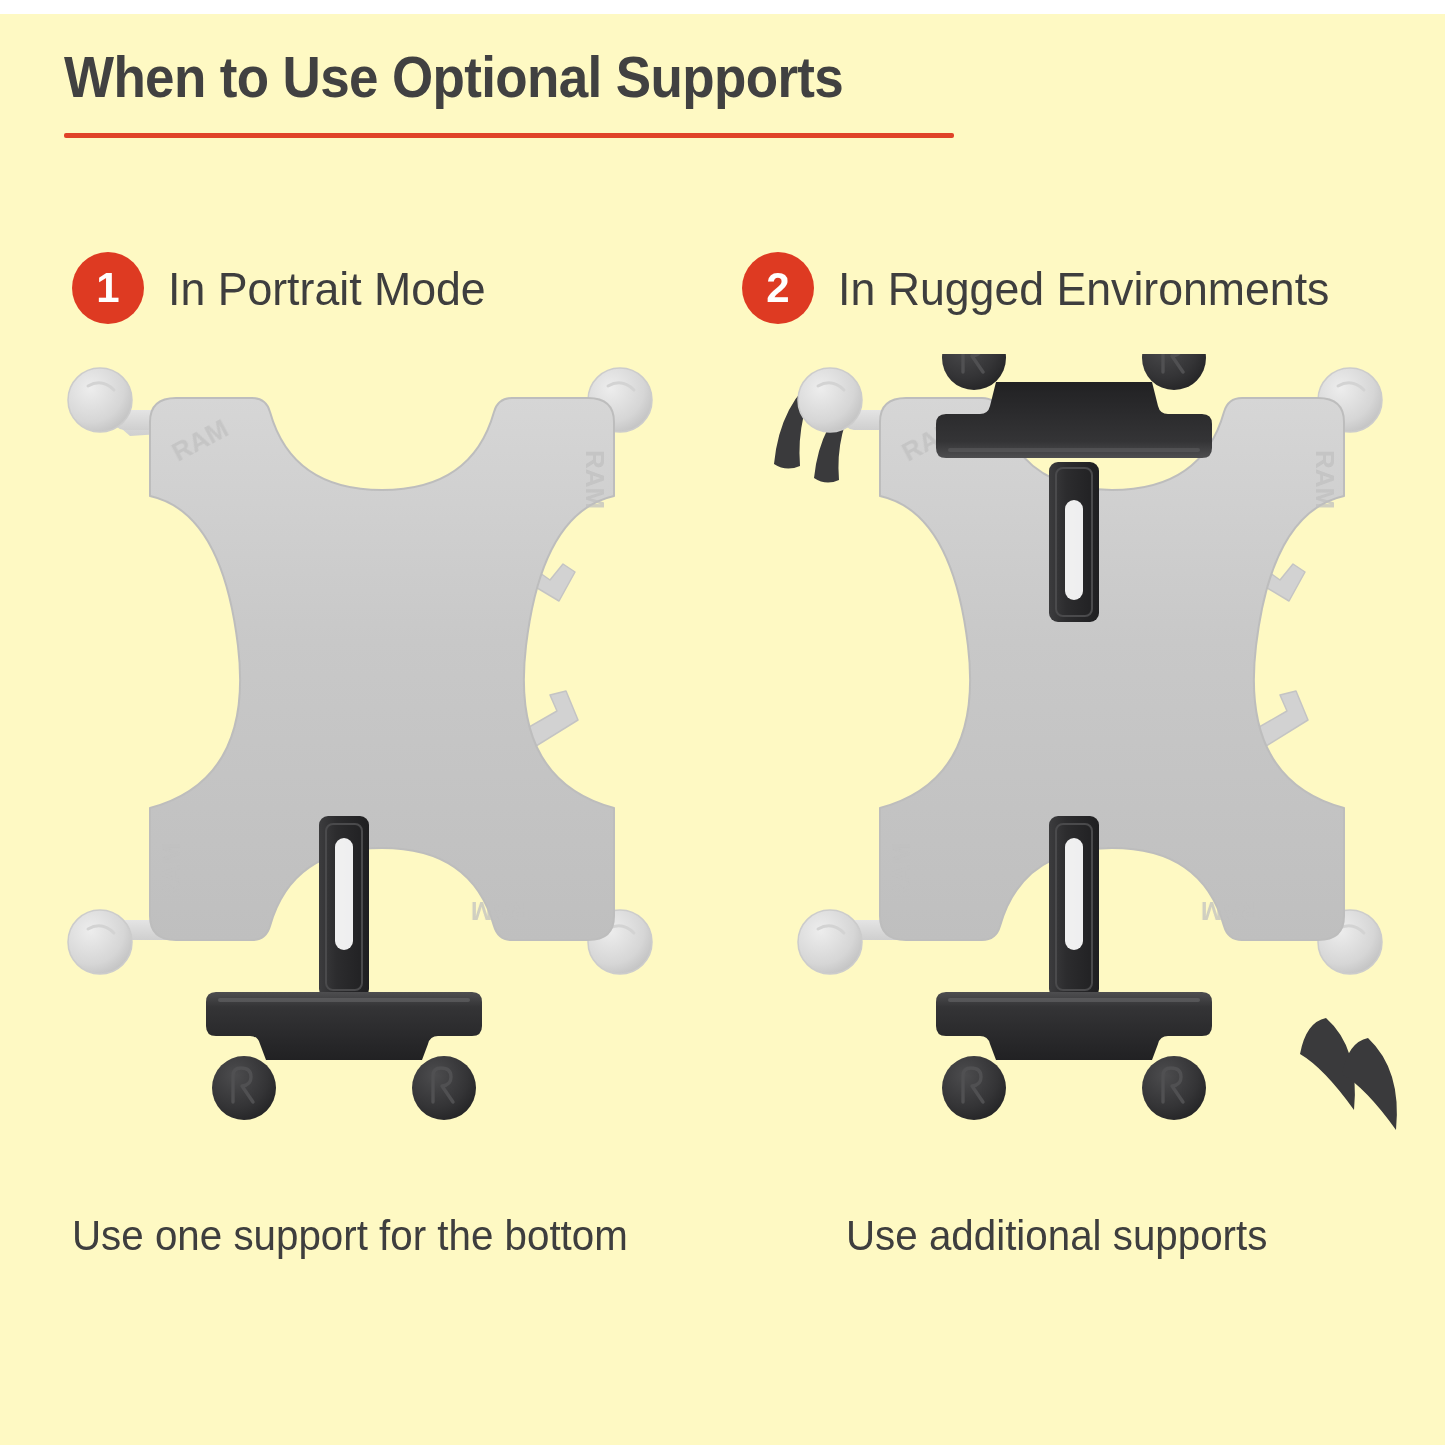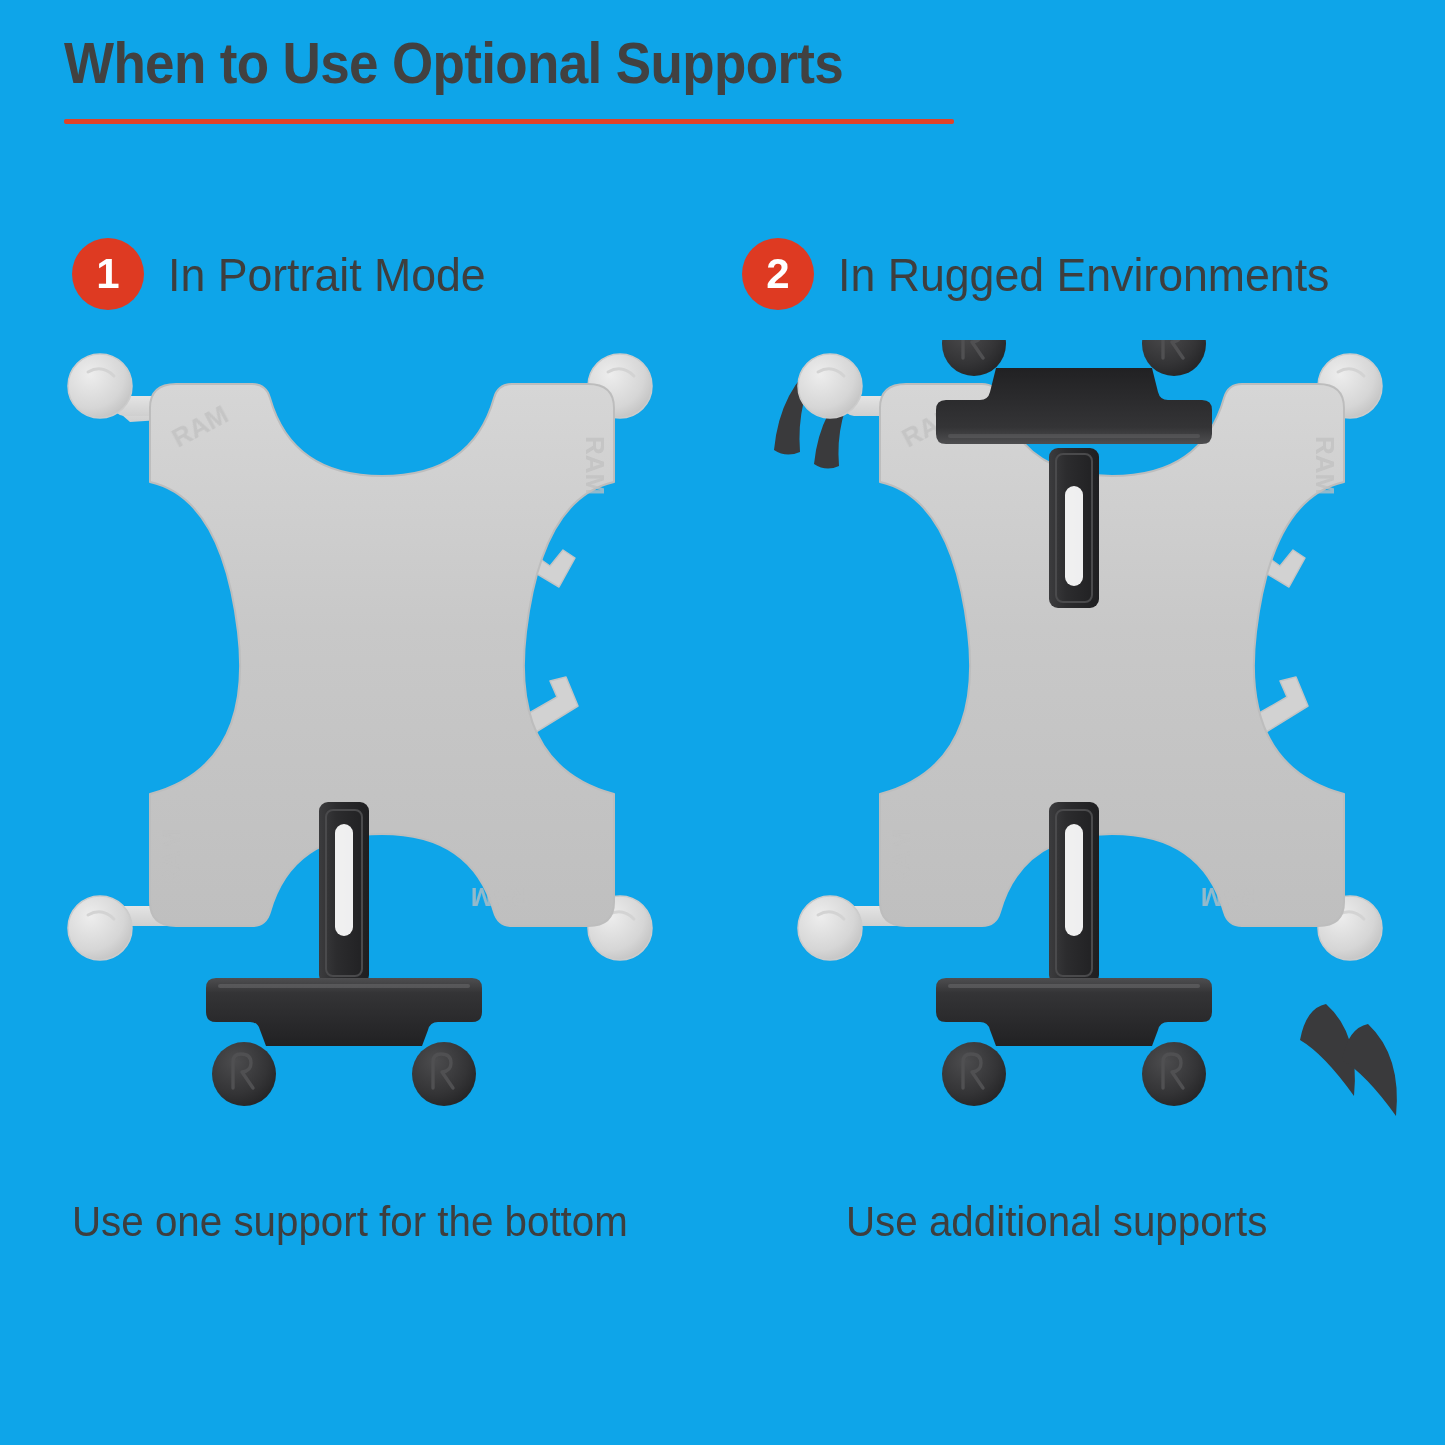--- a/index.html
+++ b/index.html
@@ -11,21 +11,22 @@
     width: 1445px;
     height: 1445px;
     position: relative;
     font-family: "Liberation Sans", sans-serif;
     overflow: hidden;
   }
 
   .page {
     position: absolute;
     inset: 0;
-    background: #0ea5e9;
+    background: #fef9c3;
+    margin-top: 14px;
   }
 
   
   .title {
     position: absolute;
     left: 64px;
     top: 30px;
     font-size: 57px;
     font-weight: bold;
     color: #414141;

